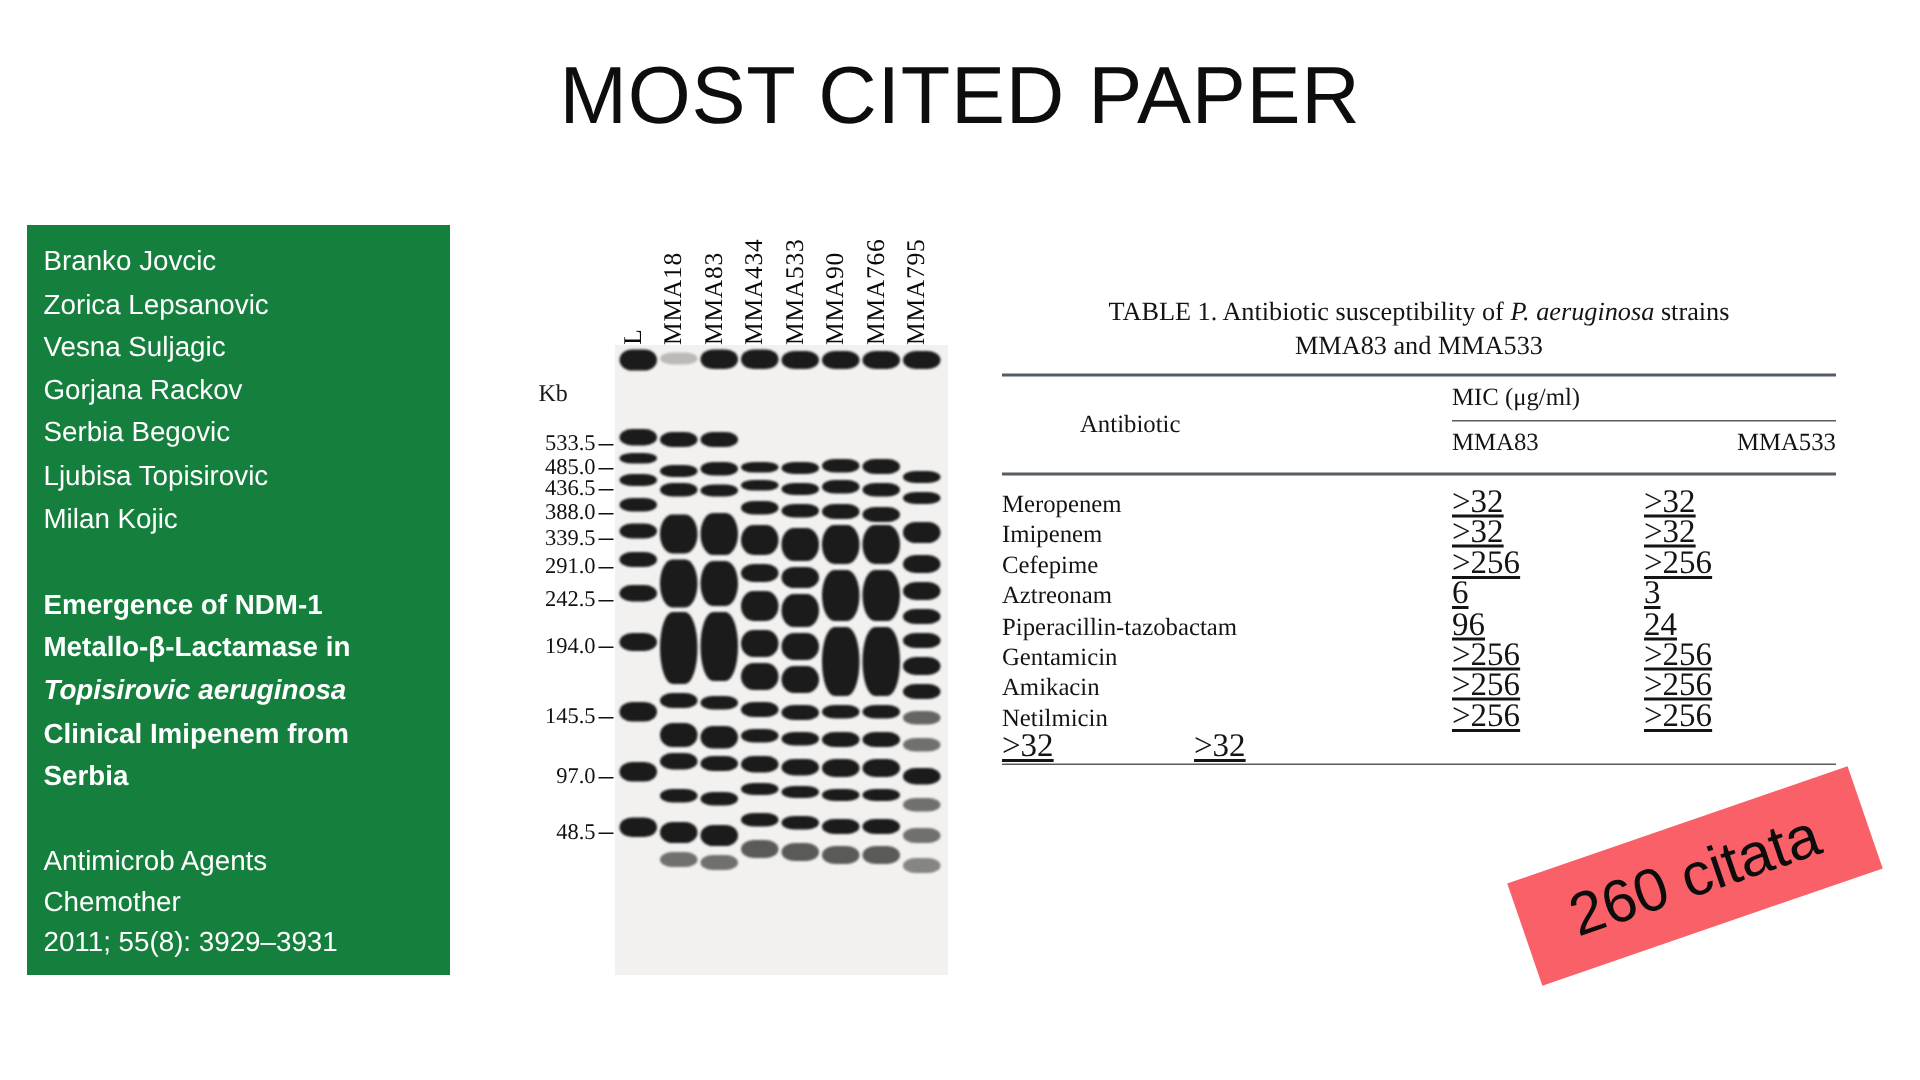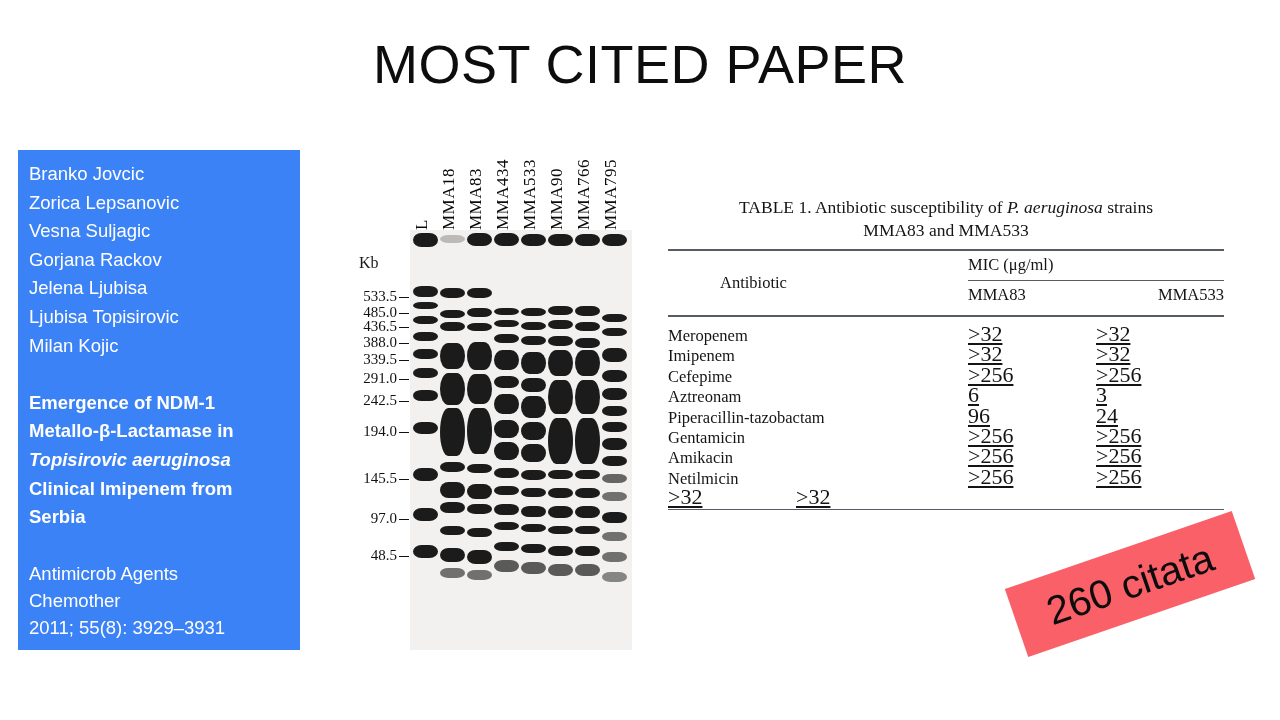--- a/index.html
+++ b/index.html
@@ -30,21 +30,21 @@
     letter-spacing: 0.5px;
   }
 
   
   #citation-panel {
     position: absolute;
     left: 18px;
     top: 150px;
     width: 282px;
     height: 500px;
-    background: #3b82f6;
+    background: #15803d;
     color: #ffffff;
     box-sizing: border-box;
     padding: 10px 0 16px 11px;
   }
   #citation-panel .line {
     font-size: 18.5px;
     line-height: 28.6px;
     font-weight: 400;
     color: #ffffff;
     white-space: nowrap;
@@ -248,21 +248,21 @@
 </head>
 <body>
 
 <div id="slide-title">MOST CITED PAPER</div>
 
 <div id="citation-panel">
   <div class="line">Branko Jovcic</div>
   <div class="line">Zorica Lepsanovic</div>
   <div class="line">Vesna Suljagic</div>
   <div class="line">Gorjana Rackov</div>
-  <div class="line">Jelena Ljubisa</div>
+  <div class="line">Serbia Begovic</div>
   <div class="line">Ljubisa Topisirovic</div>
   <div class="line">Milan Kojic</div>
 
   <div class="blank"></div>
 
   <div class="title-line">Emergence of NDM-1</div>
   <div class="title-line">Metallo-β-Lactamase in</div>
   <div class="title-line italic">Topisirovic aeruginosa</div>
   <div class="title-line">Clinical Imipenem from</div>
   <div class="title-line">Serbia</div>

